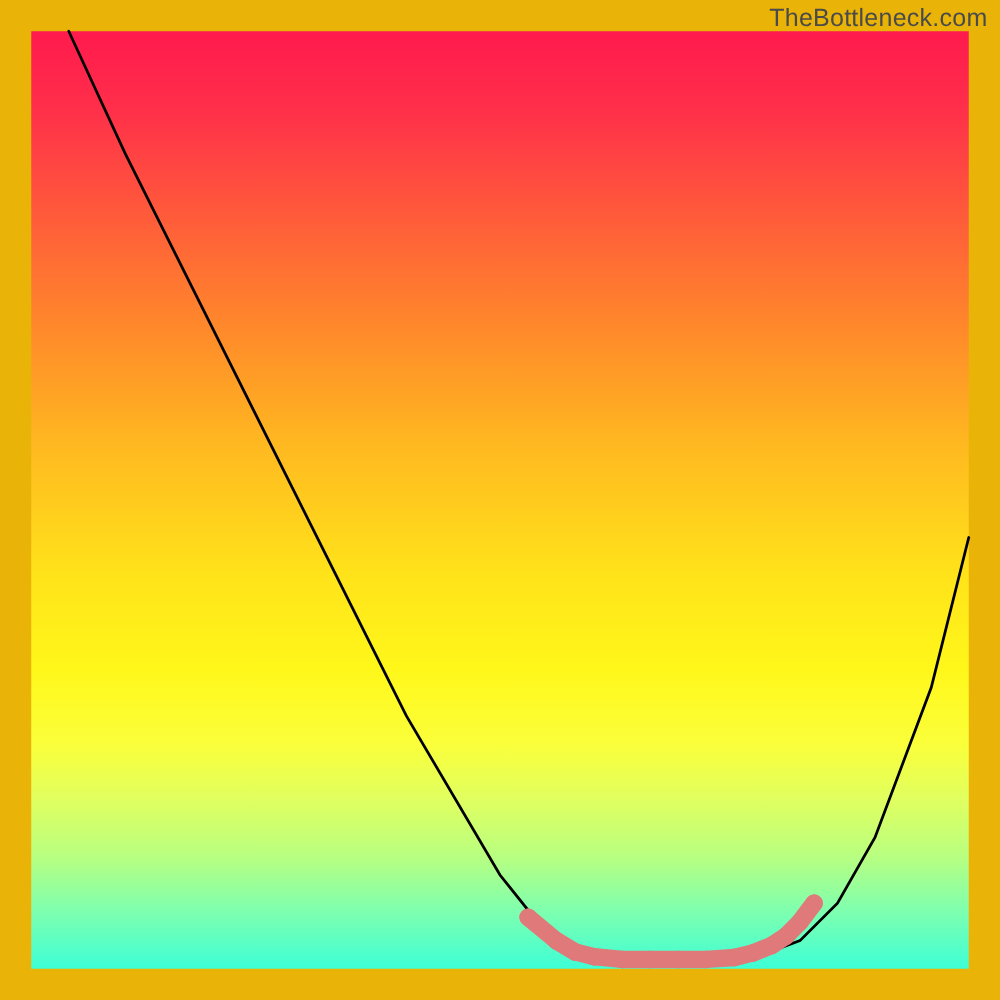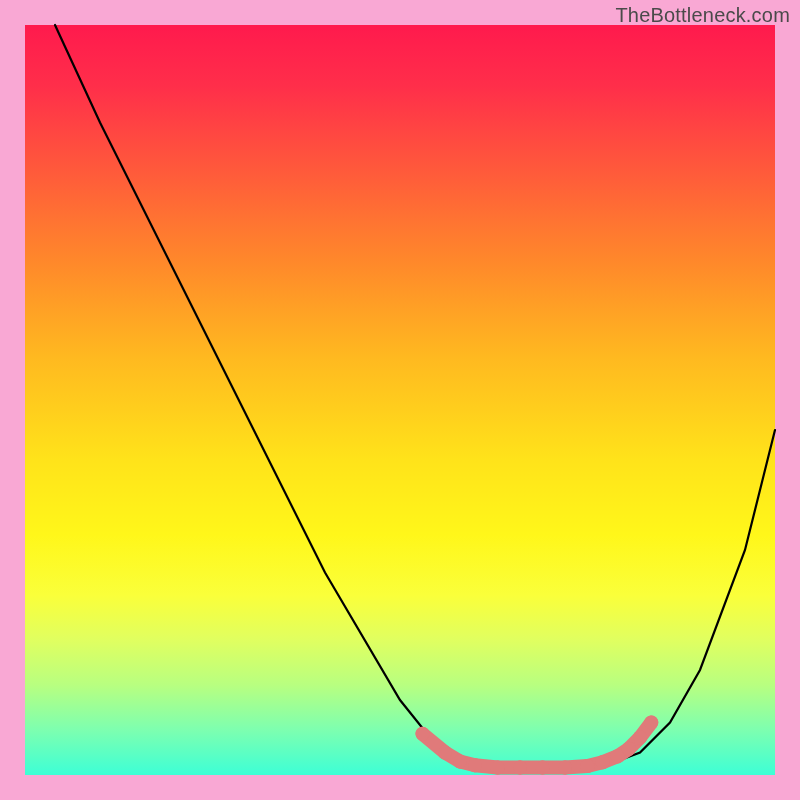--- a/index.html
+++ b/index.html
@@ -10,21 +10,21 @@
     background: #000;
     overflow: hidden;
     font-family: Arial, Helvetica, sans-serif;
   }
   .frame {
     position: absolute;
     left: 0;
     top: 0;
     width: 800px;
     height: 800px;
-    background: #f9a8d4;
+    background: #eab308;
   }
   .plot-area {
     position: absolute;
     left: 25px;
     top: 25px;
     width: 750px;
     height: 750px;
     background: linear-gradient(to bottom,
       #ff1a4d 0%,
       #ff2e4a 8%,

